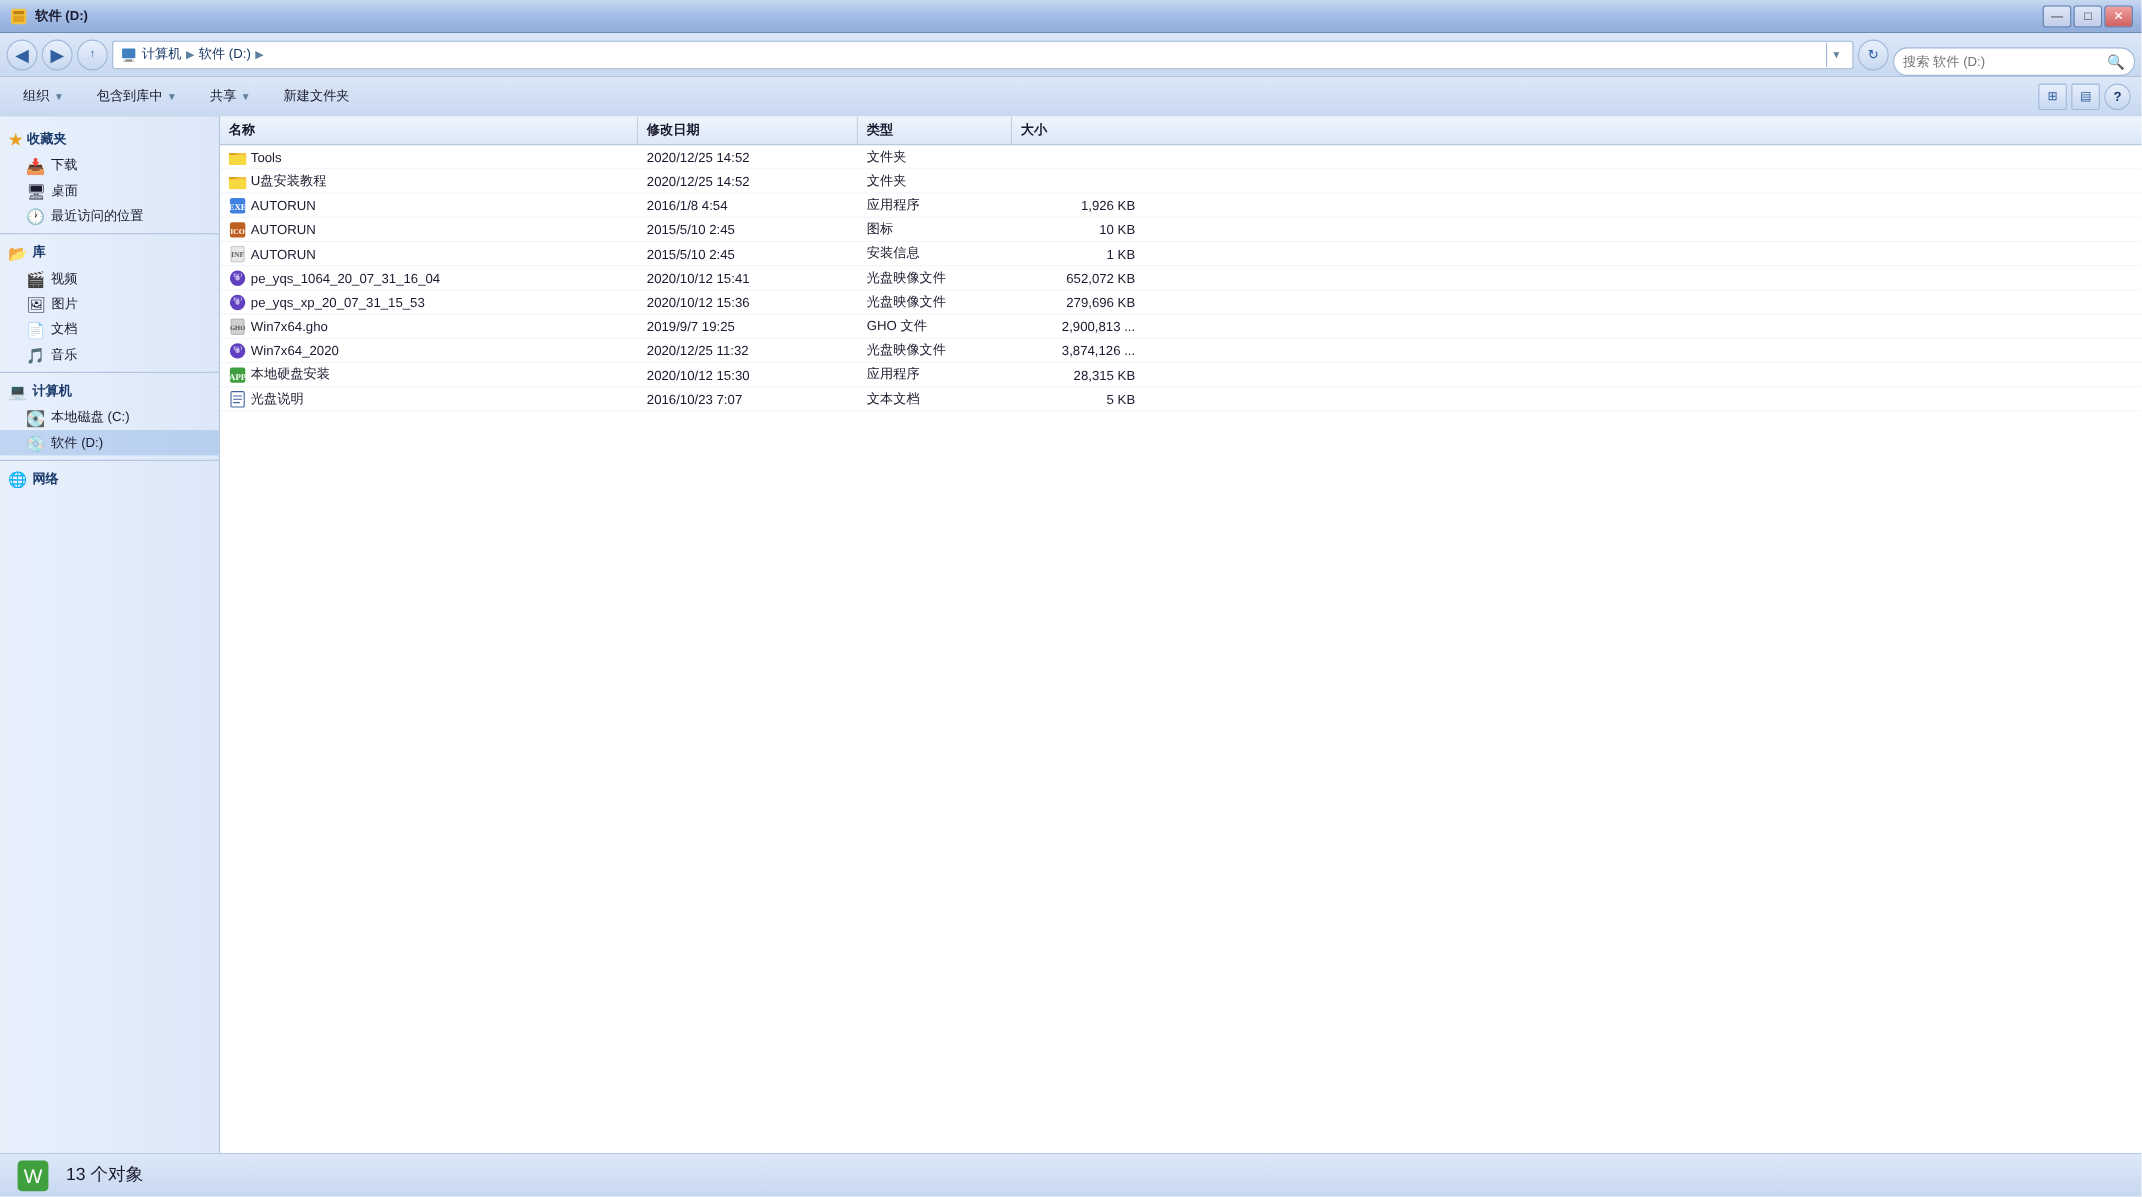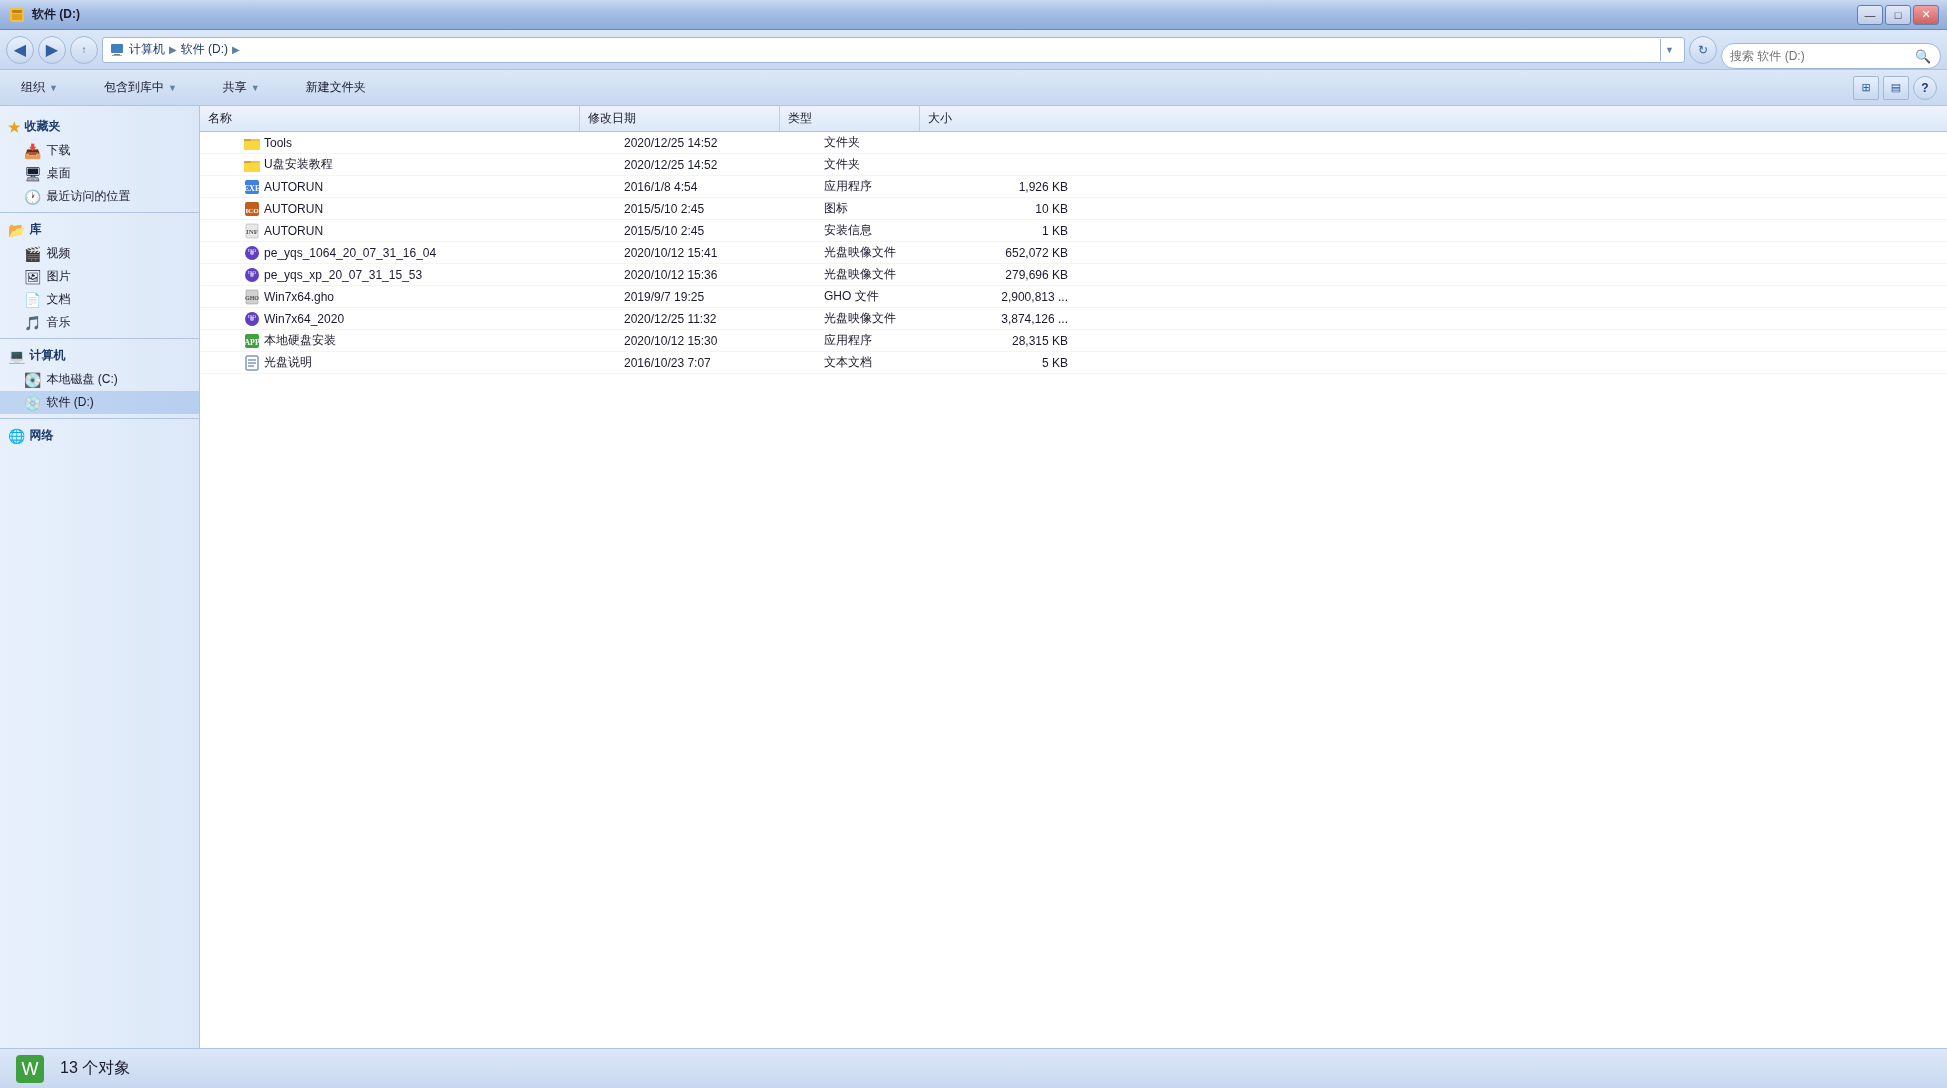--- a/index.html
+++ b/index.html
@@ -154,21 +154,21 @@
       font-size: 13px;
     }
 
     
     .toolbar {
       background: linear-gradient(to bottom, #dce8f8 0%, #c8d8f0 100%);
       height: 36px;
       display: flex;
       align-items: center;
       padding: 0 10px;
-      gap: 24px;
+      gap: 8px;
       border-bottom: 1px solid #b0c4de;
     }
     .toolbar-btn {
       height: 28px;
       padding: 0 10px;
       border: 1px solid transparent;
       border-radius: 3px;
       background: transparent;
       cursor: pointer;
       display: flex;
@@ -281,20 +281,21 @@
       background: #fff;
     }
     .column-header {
       display: flex;
       align-items: center;
       height: 26px;
       background: linear-gradient(to bottom, #eef4fc, #dce8f8);
       border-bottom: 1px solid #b0c4de;
       font-size: 12px;
       color: #1a1a2e;
+      font-weight: bold;
     }
     .col-name {
       width: 380px;
       padding: 0 8px;
       border-right: 1px solid #c0d0e0;
       height: 100%;
       display: flex;
       align-items: center;
       cursor: pointer;
     }
@@ -346,21 +347,20 @@
       color: #fff;
     }
     .file-cell-name {
       width: 380px;
       padding: 0 4px 0 8px;
       display: flex;
       align-items: center;
       gap: 4px;
       overflow: hidden;
       white-space: nowrap;
-      margin-left: 36px;
     }
     .file-cell-date {
       width: 200px;
       padding: 0 8px;
       overflow: hidden;
       white-space: nowrap;
     }
     .file-cell-type {
       width: 140px;
       padding: 0 8px;

